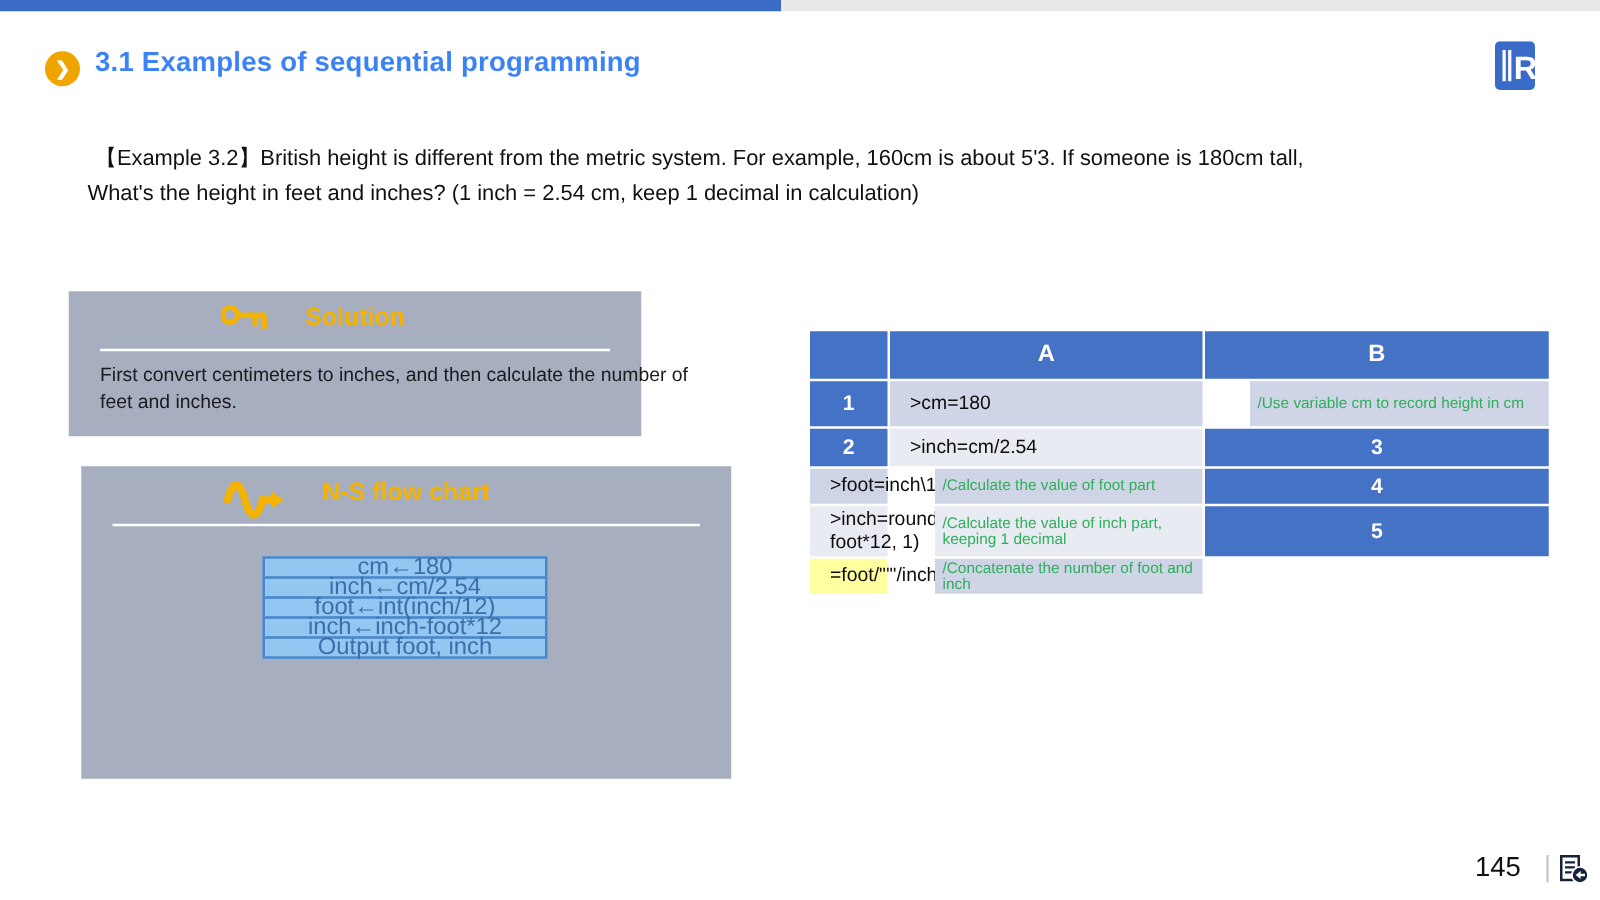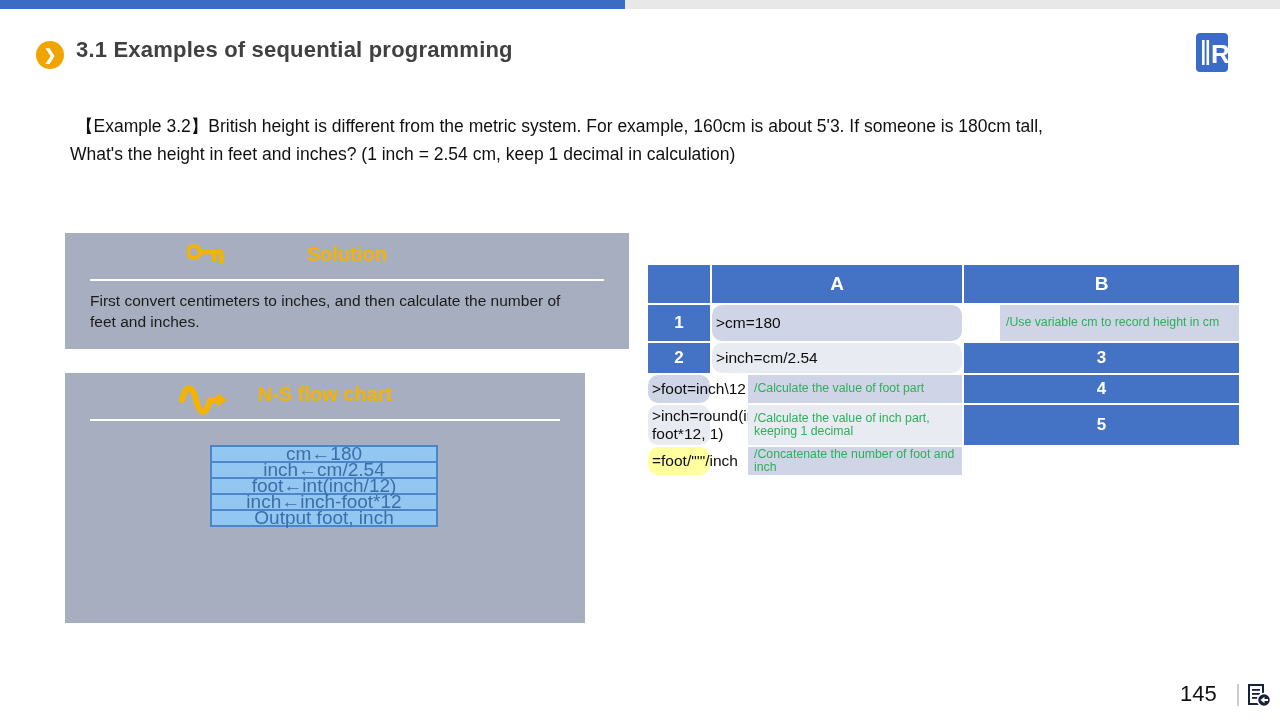--- a/index.html
+++ b/index.html
@@ -9,31 +9,31 @@
 
   
   .topbar-blue { position:absolute; left:0; top:0; width:625px; height:9px; background:#3a6bc5; }
   .topbar-gray { position:absolute; left:625px; top:0; width:655px; height:9px; background:#e8e8e8; }
 
   
   .chevron-circle { position:absolute; left:36px; top:41px; width:28px; height:28px;
       border-radius:50%; background:#f0a400; color:#fff; display:flex; align-items:center;
       justify-content:center; font-size:15px; font-weight:bold; }
   .page-title { position:absolute; left:76px; top:37px; font-size:22px; font-weight:bold;
-      color:#404040; letter-spacing:0.2px; }
+      color:#3b82f6; letter-spacing:0.2px; }
   .logo { position:absolute; left:1196px; top:33px; }
 
   
   .example-text { position:absolute; left:70px; top:112px; width:1145px; font-size:17.5px;
       color:#101010; line-height:28px; }
   .example-text .l1 { text-indent:6px; }
 
   
   .gray-box { position:absolute; background:#a6aebf; }
-  .solution-box { left:65px; top:233px; width:564px; height:116px; }
+  .solution-box { left:55px; top:233px; width:458px; height:116px; }
   .ns-box { left:65px; top:373px; width:520px; height:250px; }
   .box-title { position:absolute; left:0; top:10px; width:100%; text-align:center;
       color:#f5b301; font-weight:bold; font-size:20px; }
   .box-rule { position:absolute; left:25px; right:25px; top:46px; height:2px; background:#ffffff; }
   .box-icon { position:absolute; top:9px; }
   .solution-box .box-icon { left:122px; }
   .ns-box .box-icon { left:112px; }
   .solution-body { position:absolute; left:25px; top:57px; width:478px; font-size:15.5px;
       color:#1b1b1b; line-height:21px; }
 
@@ -44,21 +44,21 @@
   .flow-row:first-child { margin-top:0; }
 
   
   .sheet { position:absolute; left:648px; top:265px; display:grid;
       grid-template-columns:62px 250px 275px;
       grid-template-rows:38px 36px 30px 28px 40px 28px;
       gap:2px; background:#ffffff; }
   .cell { display:flex; align-items:center; }
   .hdr { background:#4472c4; color:#fff; font-weight:bold; font-size:19px; justify-content:center; }
   .rownum { background:#4472c4; color:#fff; font-weight:bold; font-size:17px; justify-content:center; }
-  .code { font-size:15.5px; color:#0d0d0d; padding-left:4px;border-radius:10px; }
+  .code { font-size:15.5px; color:#0d0d0d; padding-left:16px; }
   .comment { font-size:12.3px; color:#2eaf5a; padding-left:6px; line-height:13.5px;margin-left:36px; }
   .band-dark { background:#cfd5e6; }
   .band-light { background:#e9ebf3; }
   .hl-yellow { background:#ffffa0; }
 
   
   .page-number { position:absolute; left:1180px; top:681px; font-size:22px; color:#101010; }
   .footer-divider { position:absolute; left:1237px; top:684px; width:2px; height:22px; background:#cccccc; }
   .footer-icon { position:absolute; left:1247px; top:683px; }
 </style>

